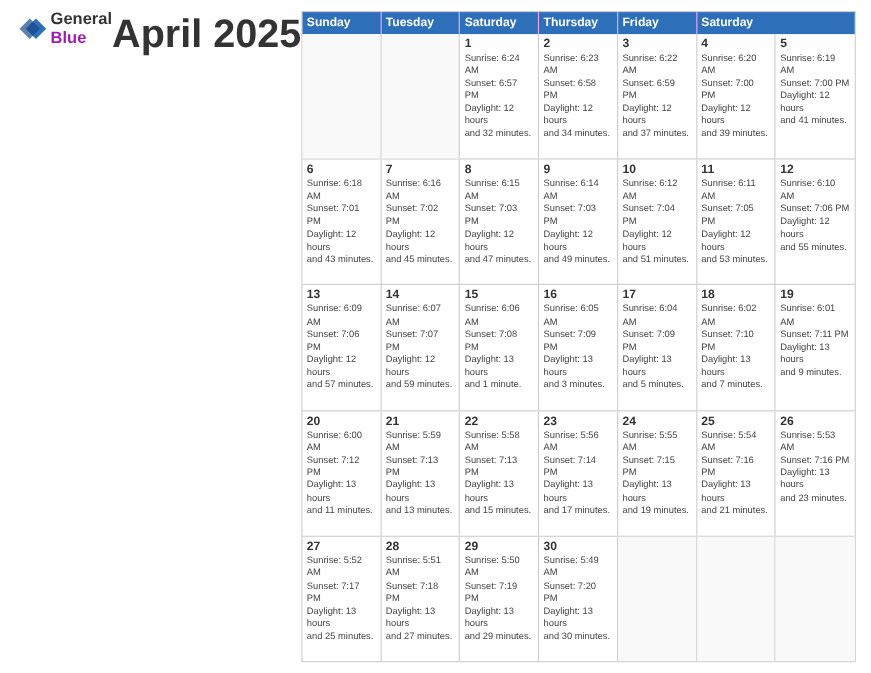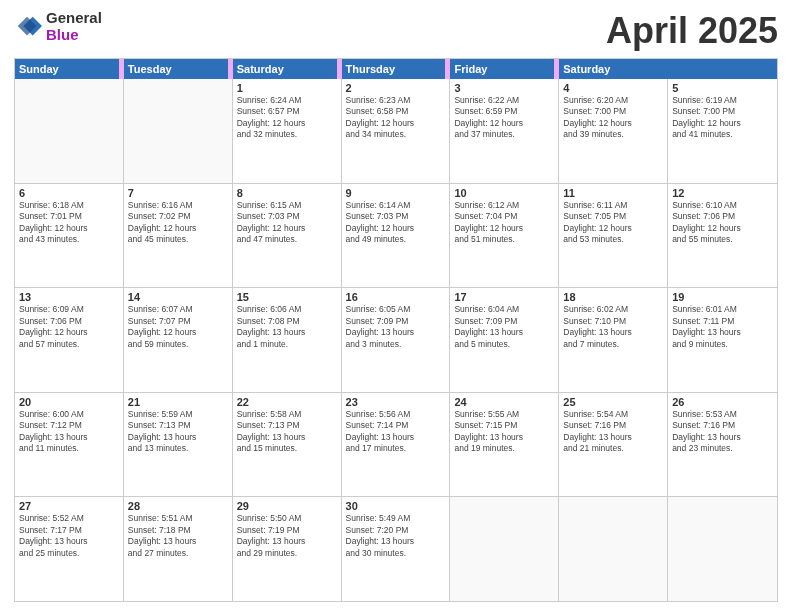--- a/index.html
+++ b/index.html
@@ -8,21 +8,21 @@
       background: #fff;
       width: 792px;
       height: 612px;
       overflow: hidden;
     }
     .page {
       width: 792px;
       height: 612px;
       padding: 10px 14px;
       display: flex;
-      flex-direction: column;
+      flex-direction: row;
     }
     .header {
       display: flex;
       justify-content: space-between;
       align-items: flex-start;
       margin-bottom: 6px;
     }
     .logo {
       display: flex;
       align-items: center;
@@ -69,21 +69,21 @@
       display: grid;
       grid-template-columns: repeat(7, 1fr);
       background: #2e6fba;
     }
     .cal-header-cell {
       color: #fff;
       font-size: 11px;
       font-weight: bold;
       padding: 4px 4px;
       text-align: left;
-      border-right: 5px solid #f0abfc;
+      border-right: 1px solid #f0abfc;
     }
     .cal-header-cell:last-child { border-right: none; }
     .cal-body {
       flex: 1;
       display: flex;
       flex-direction: column;
     }
     .cal-week {
       display: grid;
       grid-template-columns: repeat(7, 1fr);

